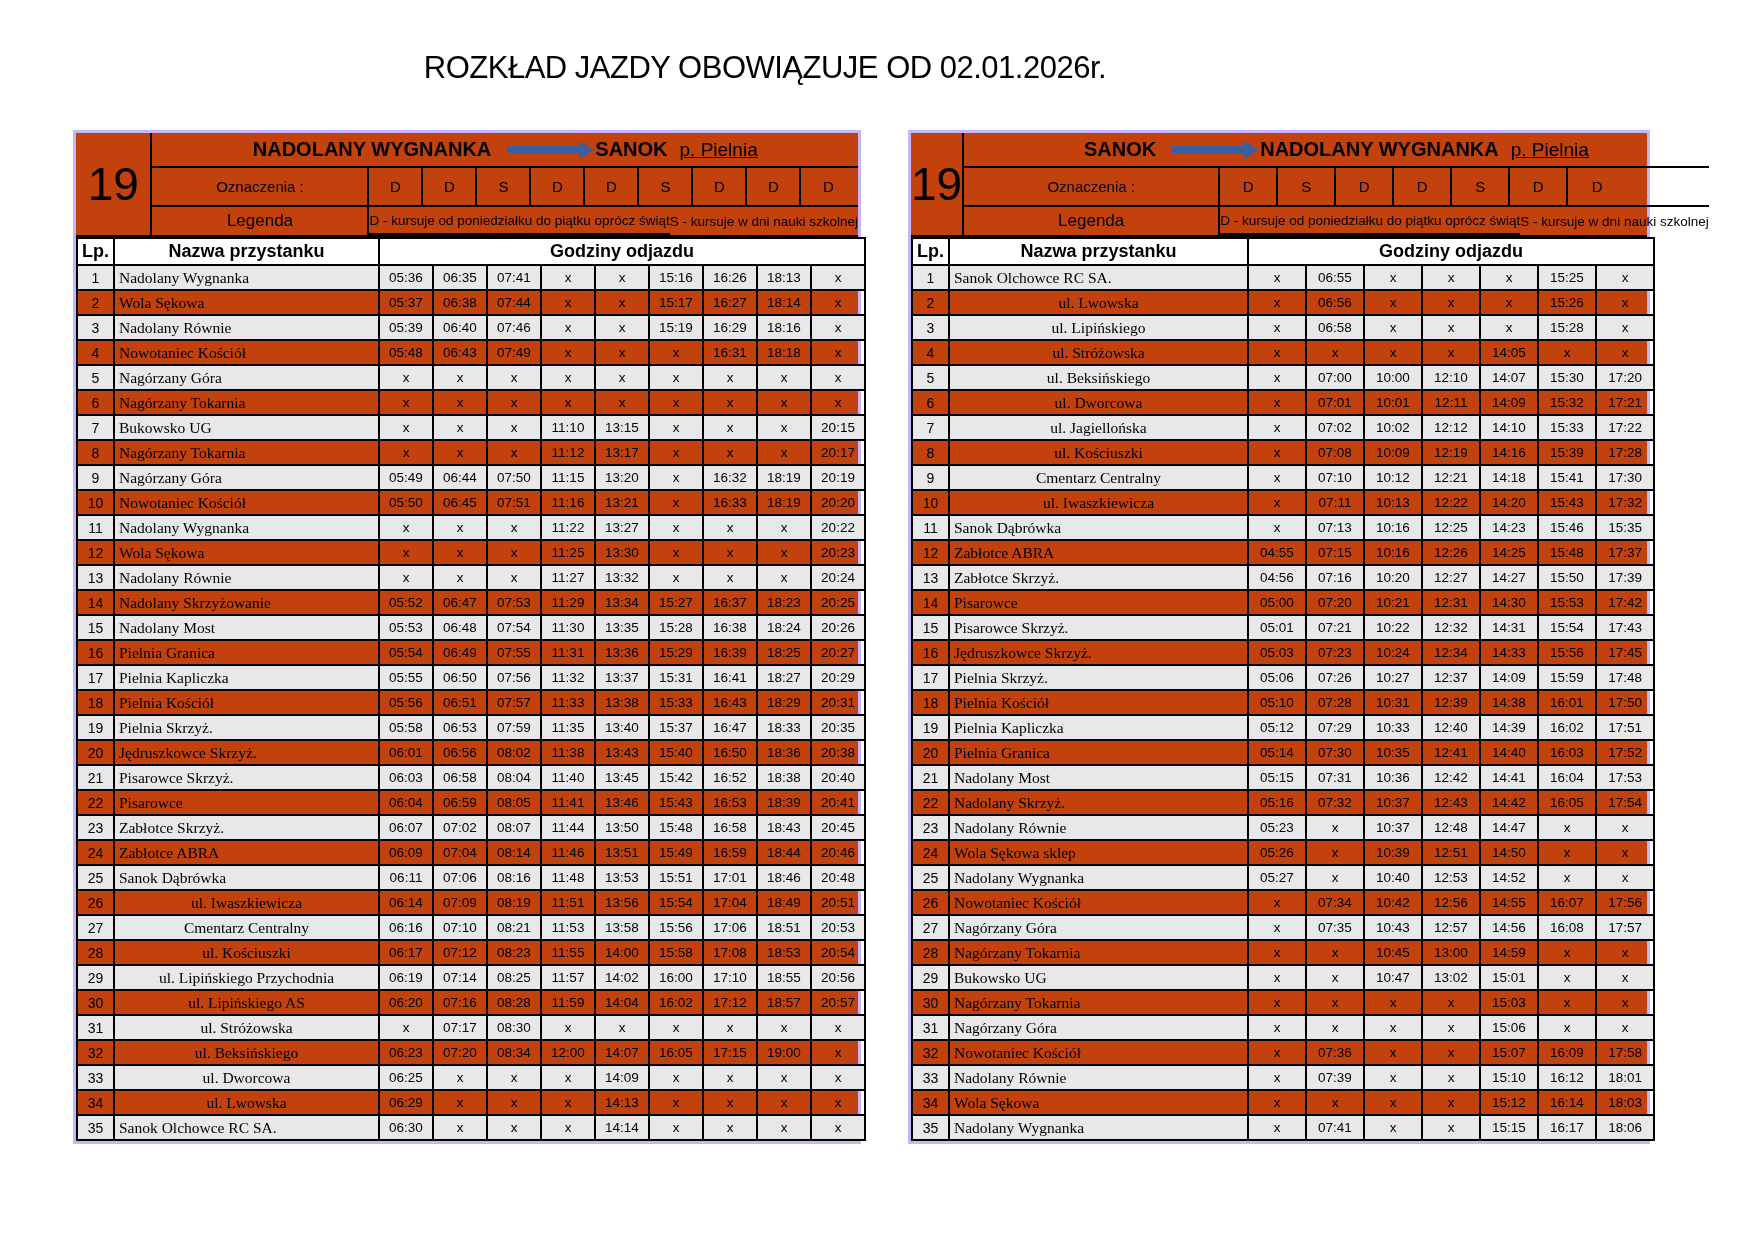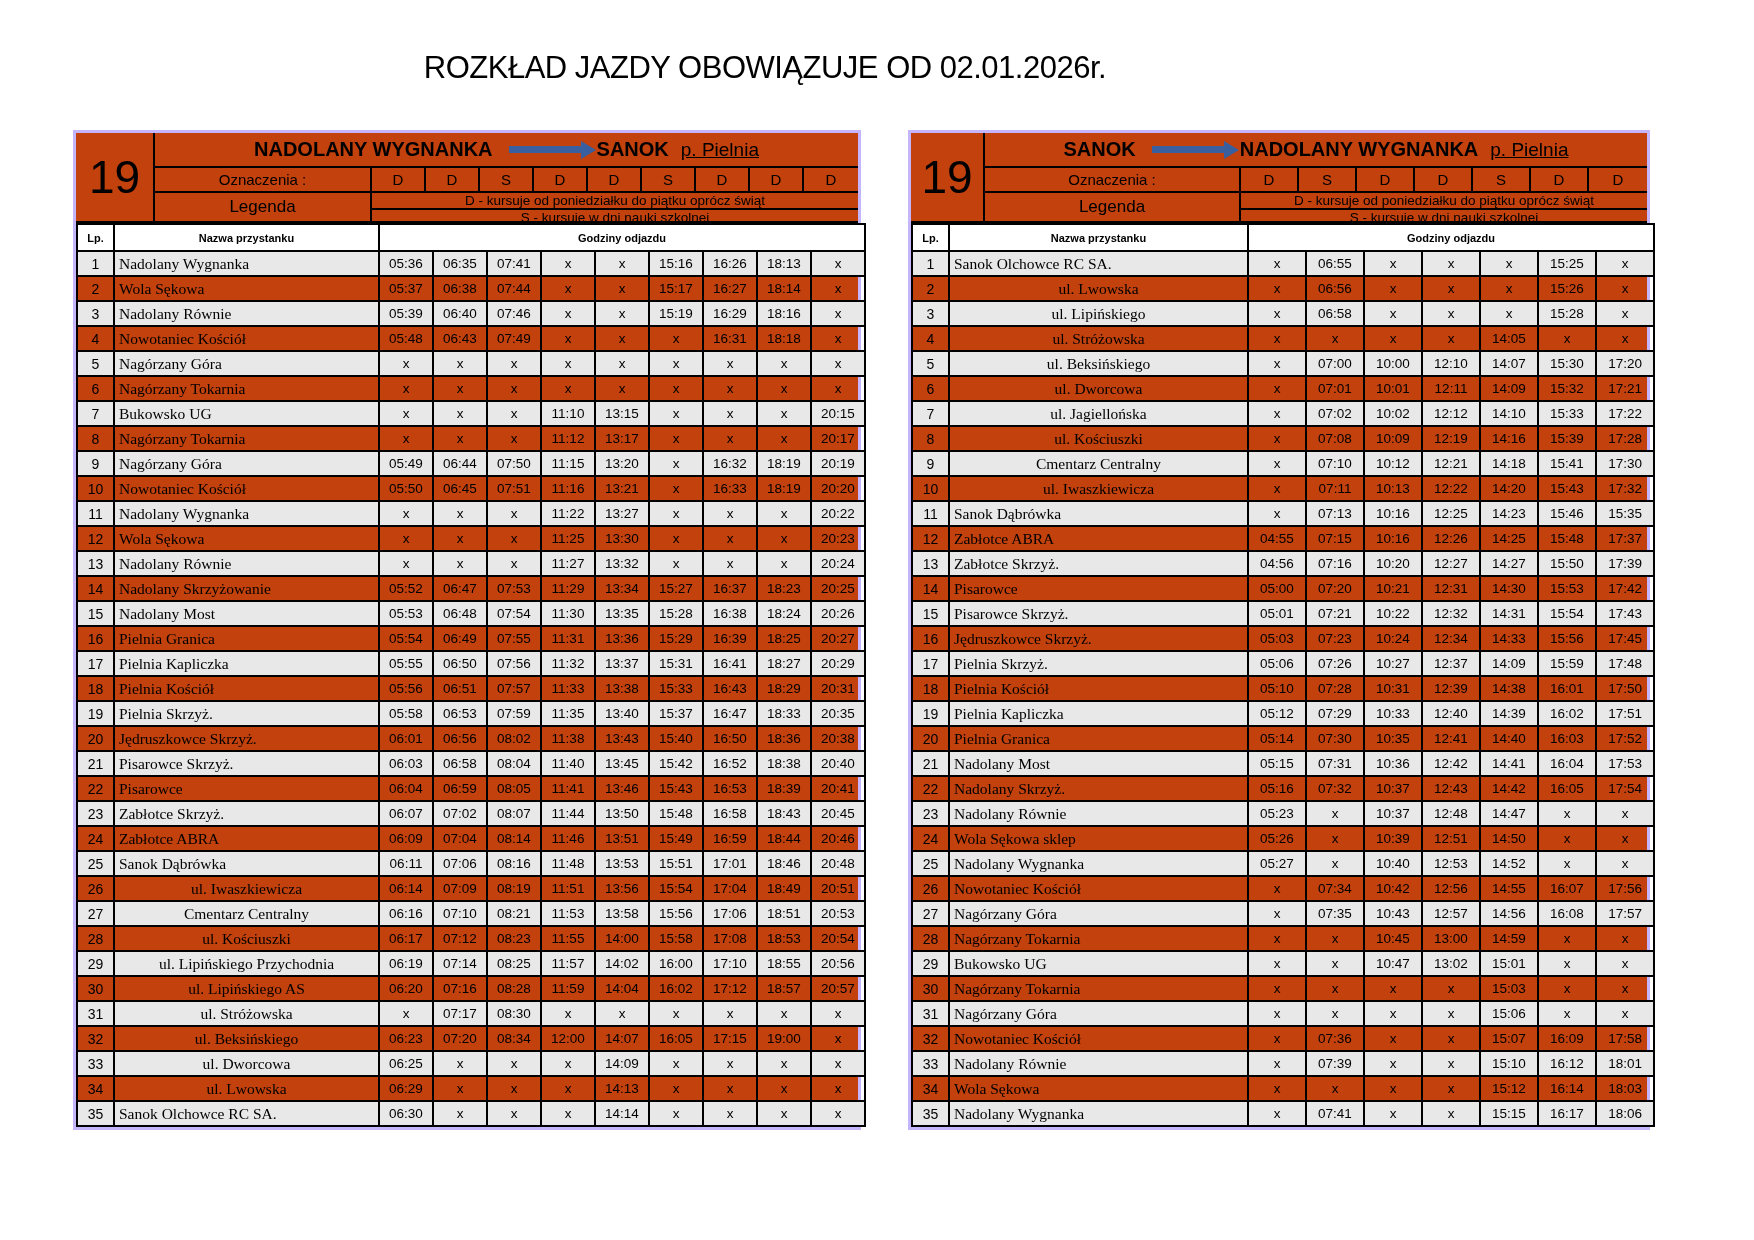--- a/index.html
+++ b/index.html
@@ -23,38 +23,38 @@
   .hdr { display:flex; border-bottom:2px solid #000; }
   .cell19 { width:85px; border-right:2px solid #000; display:flex; align-items:center; justify-content:center; font-size:46px; }
   .tbl-right .cell19 { width:80px; }
   .hdr-right { flex:1; display:flex; flex-direction:column; }
   .route-row { height:35px; border-bottom:2px solid #000; display:flex; align-items:center; justify-content:center; white-space:nowrap; }
   .route-name { font-weight:bold; font-size:20px; }
   .route-suffix { font-size:19px; margin-left:12px;text-decoration:underline; }
   .arrow { display:inline-block; position:relative; width:72px; height:7px; margin:0 16px; }
   .arrow::after { content:""; position:absolute; left:100%; top:50%; transform:translateY(-50%);
                   border-left:15px solid #000; border-top:9px solid transparent; border-bottom:9px solid transparent; }
-  .ozn-row { height:25px; border-bottom:2px solid #000; display:flex; }
+  .ozn-row { height:39px; border-bottom:2px solid #000; display:flex; }
   .ozn-label { width:217px; border-right:2px solid #000; display:flex; align-items:center; justify-content:center; font-size:15px; }
   .tbl-right .ozn-label { width:256px; }
   .marks { flex:1; display:flex; }
   .mark { width:54px; border-right:2px solid #000; display:flex; align-items:center; justify-content:center; font-size:15px; }
   .tbl-right .mark { width:58px; }
   .mark:last-child { border-right:none; }
   .leg-row { height:28px; display:flex; }
   .leg-label { width:217px; border-right:2px solid #000; display:flex; align-items:center; justify-content:center; font-size:17px; }
   .tbl-right .leg-label { width:256px; }
-  .leg-text { flex:1; display:flex; flex-direction:column; }
+  .leg-text { flex:1; display:flex; flex-direction:row; }
   .leg-line { flex:1; display:flex; align-items:center; justify-content:center; font-size:13.5px; white-space:nowrap; }
   .leg-line:first-child { border-bottom:2px solid #000; }
 
   
   table { border-collapse:collapse; table-layout:fixed; width:100%; }
   th, td { border:2px solid #000; overflow:hidden; white-space:nowrap; }
-  thead th { height:27px; font-size:11px; font-weight:bold; background:#fff; text-align:center; }
+  thead th { height:27px; font-size:18px; font-weight:bold; background:#fff; text-align:center; }
   tbody tr { height:25px; }
   td.lp   { text-align:center; font-size:14px; }
   td.stop { font-family:"Liberation Serif", serif; font-size:15.5px; padding-left:4px; text-align:left; }
   td.stop.indent { text-align:center; padding-left:0; }
   td.time { text-align:center; font-size:13.5px; font-family:"Liberation Sans", sans-serif; }
   tr.stripe td { background:var(--stripe, #e8e8e8); }
 </style>
 <style>.arrow::after{border-left-color:#3a5f9f;}</style></head>
 <body>
 

